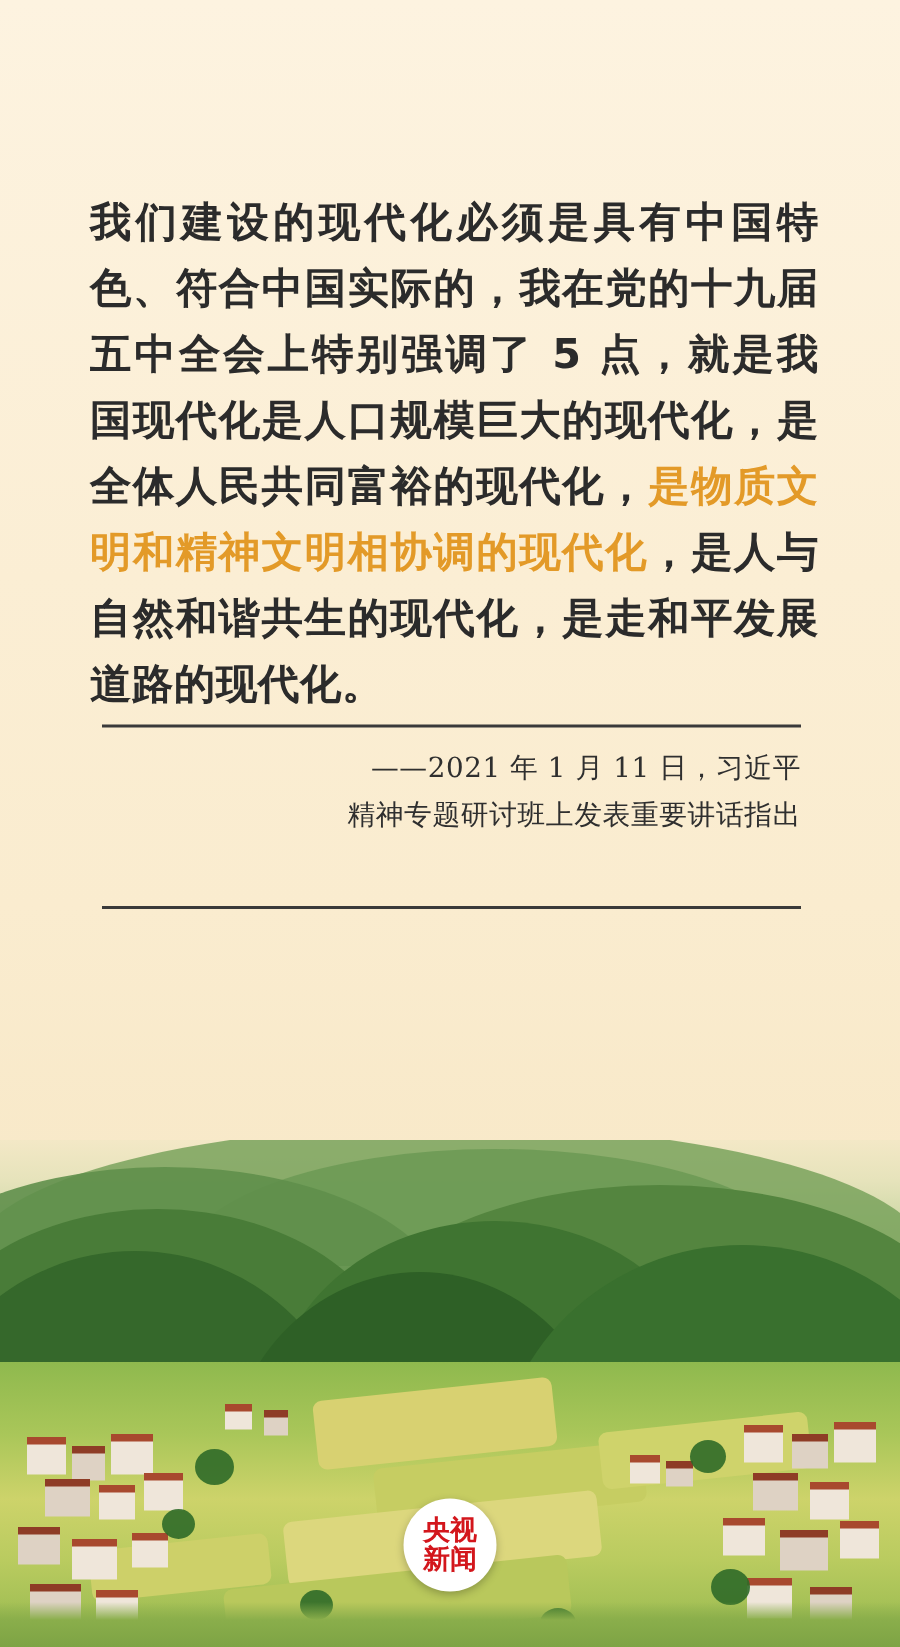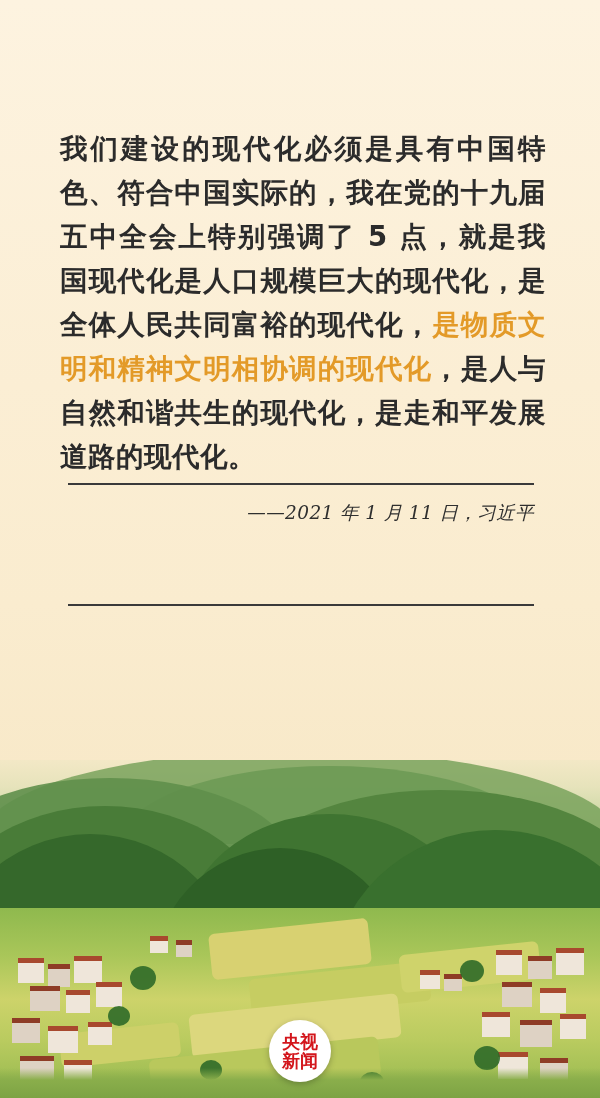--- a/index.html
+++ b/index.html
@@ -53,21 +53,21 @@
     left: 68px;
     top: 497px;
     width: 466px;
     text-align: right;
     font-family: "DejaVu Serif", "Liberation Serif", serif;
     font-size: 18.5px;
     line-height: 31px;
     color: #2f2f2f;
     letter-spacing: 0.4px;
   }
-  .attribution div { white-space: nowrap; font-style: italic; }
+  .attribution div { white-space: nowrap; }
 
   
   .photo {
     position: absolute;
     left: 0;
     bottom: 0;
     width: 600px;
     height: 338px;
     overflow: hidden;
   }
@@ -139,21 +139,21 @@
     left: 0; bottom: 0;
     width: 600px; height: 30px;
     background: linear-gradient(180deg, rgba(150,170,90,0) 0%, #8aae4b 40%, #7da344 100%);
   }
 
   
   .logo {
     position: absolute;
     left: 50%;
     transform: translateX(-50%);
-    bottom: 16px;
+    bottom: 37px;
     width: 62px;
     height: 62px;
     border-radius: 50%;
     background: #ffffff;
     box-shadow: 0 2px 6px rgba(0,0,0,.25);
     display: flex;
     align-items: center;
     justify-content: center;
   }
   .logo-text {
@@ -171,20 +171,21 @@
 
 <div class="poster">
 
   <div class="quote"><span>我们建设的现代化必须是具有中国特色、符合中国实际的，我在党的十九届五中全会上特别强调了 5 点，就是我国现代化是人口规模巨大的现代化，是全体人民共同富裕的现代化，</span><span class="hl">是物质文明和精神文明相协调的现代化</span><span>，是人与自然和谐共生的现代化，是走和平发展道路的现代化。</span></div>
 
   <div class="rule rule-top"></div>
   <div class="rule rule-bottom"></div>
 
   <div class="attribution">
     <div>——2021 年 1 月 11 日，习近平</div>
+    <div>精神专题研讨班上发表重要讲话指出</div>
   </div>
 
   <div class="photo">
     <div class="sky"></div>
 
     <div class="ridge ridge1"></div>
     <div class="ridge ridge2"></div>
     <div class="ridge ridge3"></div>
     <div class="ridge ridge4"></div>
     <div class="ridge ridge5"></div>

